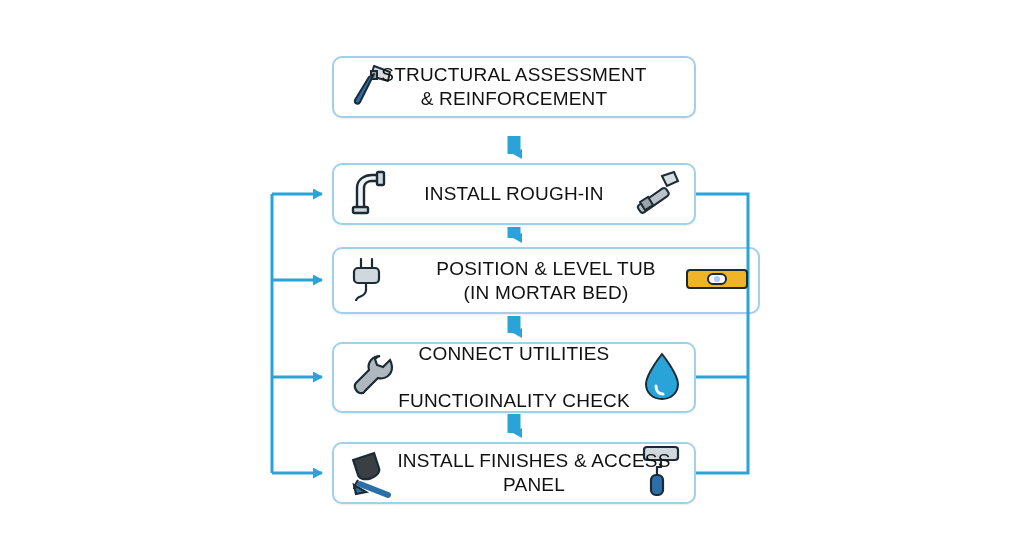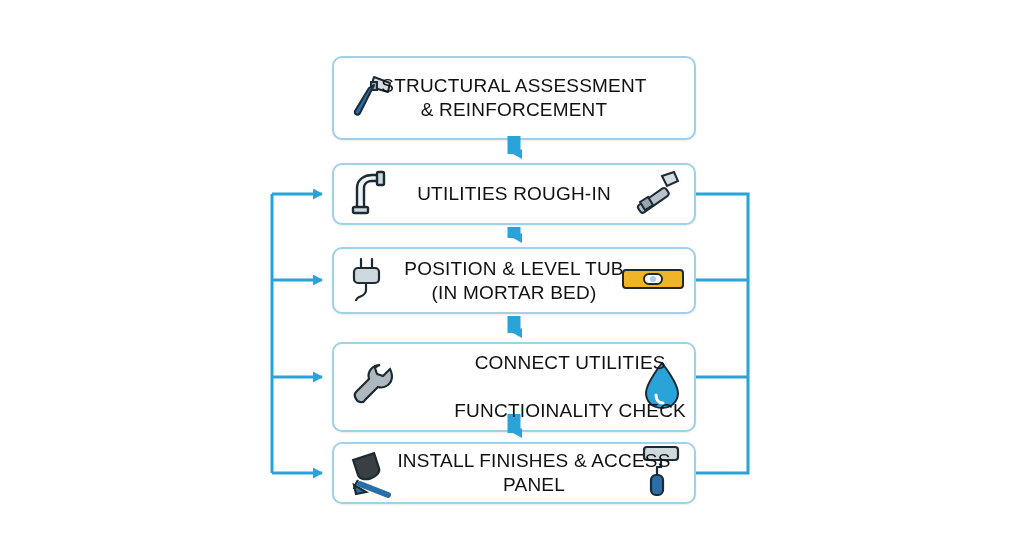--- a/index.html
+++ b/index.html
@@ -50,24 +50,24 @@
     z-index: 2;
   }
   .icon-right {
     position: absolute;
     right: 8px;
     top: 50%;
     transform: translateY(-50%);
     z-index: 2;
   }
   
-  #node-0 { left: 332px; top: 56px;  width: 364px; height: 84px; }
+  #node-0 { left: 332px; top: 56px;  width: 364px; height: 62px; }
   #node-1 { left: 332px; top: 163px; width: 364px; height: 62px; }
-  #node-2 { left: 332px; top: 247px; width: 364px; height: 67px; }
-  #node-3 { left: 332px; top: 342px; width: 364px; height: 90px; justify-content: flex-end; }
+  #node-2 { left: 332px; top: 247px; width: 428px; height: 67px; }
+  #node-3 { left: 332px; top: 342px; width: 364px; height: 71px; }
   #node-4 { left: 332px; top: 442px; width: 364px; height: 62px; padding-left: 40px; }
 
   
   #wires {
     position: absolute;
     left: 0;
     top: 0;
     width: 1024px;
     height: 559px;
     z-index: 1;
@@ -135,21 +135,21 @@
     <span class="icon-left">
       <svg width="52" height="52" viewBox="0 0 52 52">
         <g fill="none" stroke="#1b2a33" stroke-width="2.4">
           <path d="M13 44 L13 22 C13 13 21 9 28 9 L34 9" fill="#eef3f6"></path>
           <path d="M20 44 L20 22 C20 17 24 15 28 15 L34 15" fill="#ffffff"></path>
           <rect x="9" y="41" width="15" height="6" rx="1.5" fill="#cfd8dd"></rect>
           <rect x="33" y="6" width="7" height="13" rx="1.5" fill="#cfd8dd"></rect>
         </g>
       </svg>
     </span>
-    <span class="label">UTILITIES ROUGH-IN</span>
+    <span class="label">INSTALL ROUGH-IN</span>
     <span class="icon-right">
       <svg width="58" height="52" viewBox="0 0 58 52">
         <g stroke="#1b2a33" stroke-width="2" fill="#b9c2c8">
           <rect x="8" y="30" width="34" height="9" rx="3" transform="rotate(-35 25 34)"></rect>
           <path d="M34 10 L46 6 L50 15 L39 20 Z" fill="#d7dee2"></path>
           <path d="M12 36 L20 31 L25 39 L17 44 Z" fill="#9aa5ab"></path>
         </g>
       </svg>
     </span>
   </div>

